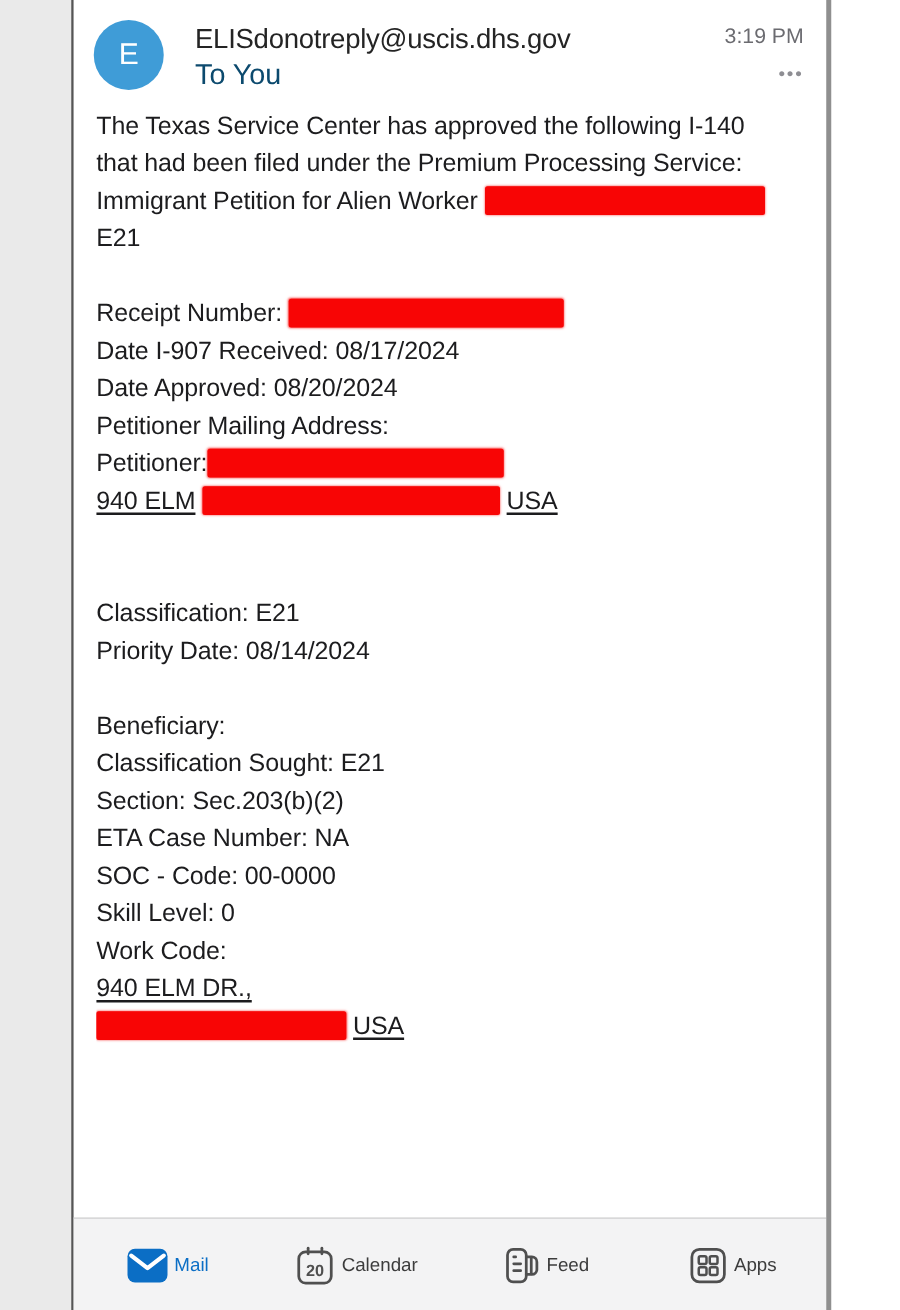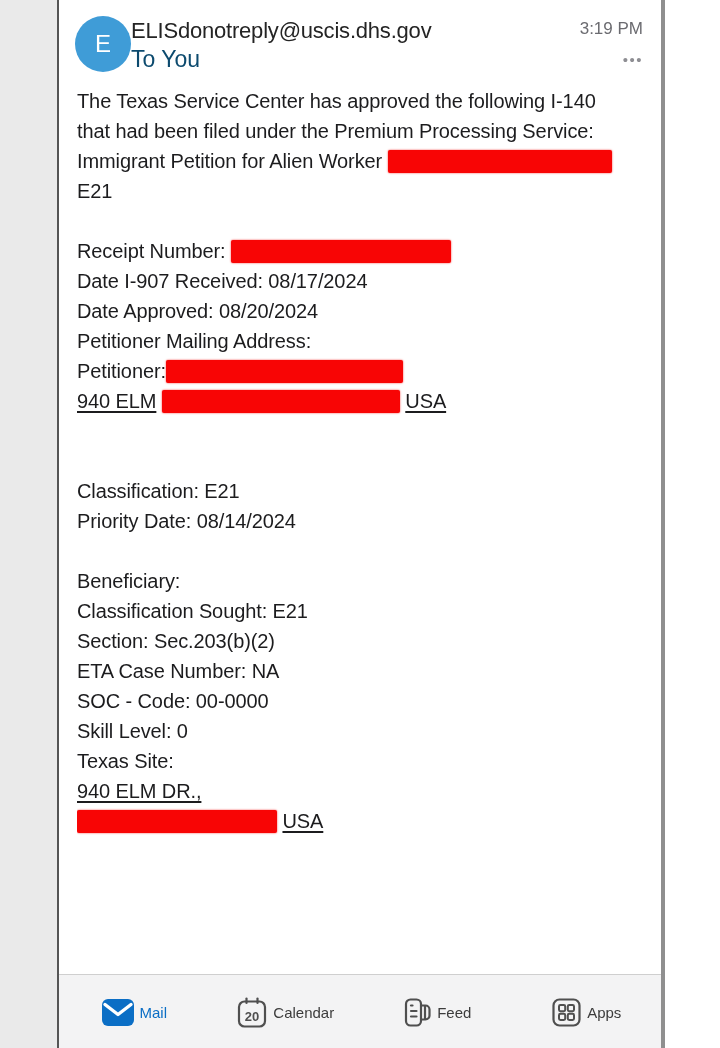--- a/index.html
+++ b/index.html
@@ -7,21 +7,21 @@
         font-family:"Liberation Sans","DejaVu Sans",sans-serif;}
   .left-strip{position:absolute;left:0;top:0;width:57px;height:1048px;background:#eaeaea;}
   .left-border{position:absolute;left:57px;top:0;width:2px;height:1048px;background:#555;}
   .right-border{position:absolute;left:661px;top:0;width:4px;height:1048px;background:#8f8f8f;}
   .screen{position:absolute;left:59px;top:0;width:602px;height:1048px;background:#ffffff;
           display:flex;flex-direction:column;}
   
   .email-header{flex:0 0 auto;display:flex;align-items:flex-start;padding:16px 18px 6px 16px;}
   .avatar{width:56px;height:56px;border-radius:50%;background:#3f9cd7;color:#fff;
           display:flex;align-items:center;justify-content:center;font-size:24px;font-weight:300;flex:0 0 auto;}
-  .sender-block{margin-left:0;flex:1 1 auto;min-width:0;}
+  .sender-block{margin-left:25px;flex:1 1 auto;min-width:0;}
   .sender-name{font-size:22px;color:#242424;line-height:30px;letter-spacing:-0.2px;
                white-space:nowrap;overflow:hidden;}
   .recipient{font-size:23px;color:#0c4a6e;line-height:26px;}
   .header-right{flex:0 0 auto;text-align:right;padding-top:2px;}
   .timestamp{font-size:17px;color:#6b6b70;line-height:22px;}
   .more-dots{font-size:15px;color:#8e8e93;letter-spacing:1.5px;line-height:20px;margin-top:10px;cursor:pointer;}
   
   .email-body{flex:1 1 auto;padding:8px 18px 0 18px;font-size:20px;color:#1c1c1e;overflow:hidden;}
   .body-line{line-height:30px;white-space:nowrap;overflow:hidden;letter-spacing:-0.1px;}
   .redaction{display:inline-block;height:23px;background:#f80505;border-radius:2px;
@@ -81,21 +81,21 @@
         <div class="body-line">&nbsp;</div>
         <div class="body-line"><span>Classification: E21</span></div>
         <div class="body-line"><span>Priority Date: 08/14/2024</span></div>
         <div class="body-line">&nbsp;</div>
         <div class="body-line"><span>Beneficiary:</span></div>
         <div class="body-line"><span>Classification Sought: E21</span></div>
         <div class="body-line"><span>Section: Sec.203(b)(2)</span></div>
         <div class="body-line"><span>ETA Case Number: NA</span></div>
         <div class="body-line"><span>SOC - Code: 00-0000</span></div>
         <div class="body-line"><span>Skill Level: 0</span></div>
-        <div class="body-line"><span>Texas Site:</span></div>
+        <div class="body-line"><span>Work Code:</span></div>
         <div class="body-line"><span class="addr-link">940 ELM DR.,</span></div>
         <div class="body-line"><span class="redaction" style="width: 200px;"></span><span>  </span><span class="addr-link">USA</span></div>
       </div>
 
 
     <div class="tabbar">
 
       <div class="tab-item active">
         <div class="tab-icon">
           <svg width="34" height="29" viewBox="0 0 34 29">

